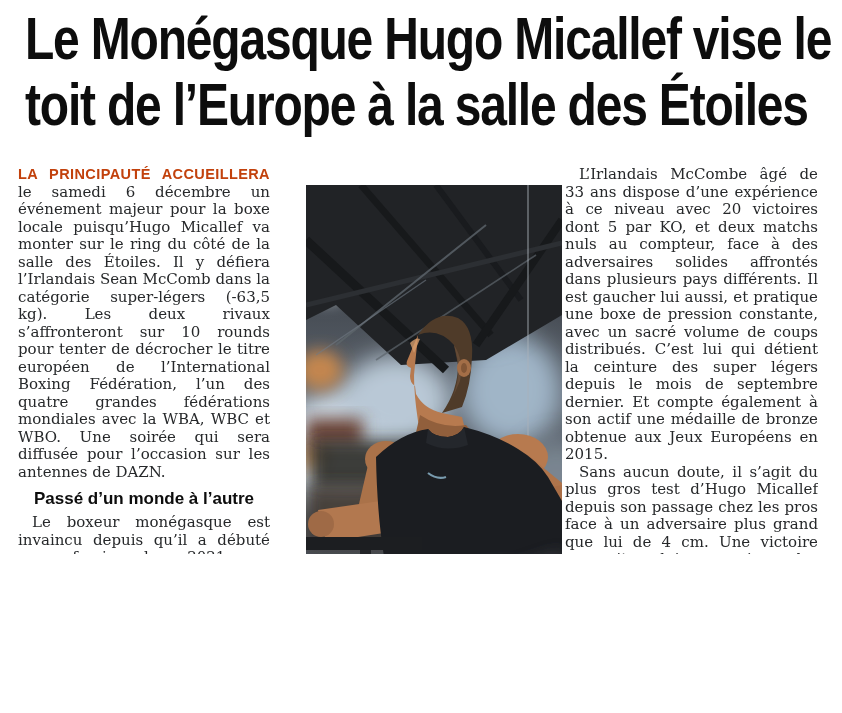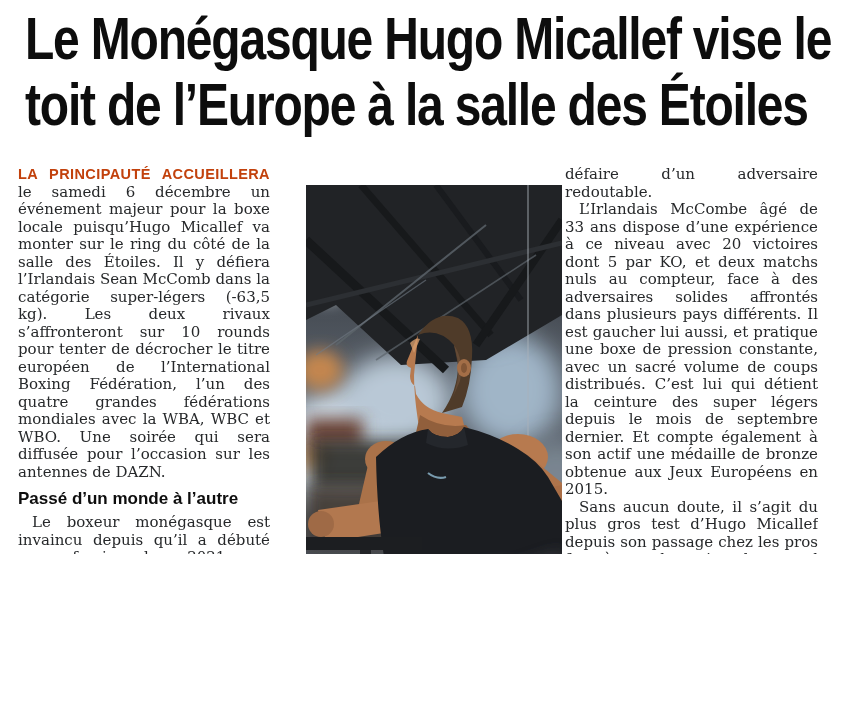--- a/index.html
+++ b/index.html
@@ -55,21 +55,21 @@
     letter-spacing: 0.4px;
     color: #c2410c;
   }
   .subhead {
     margin: 8px 0 5px 0;
     font-family: "Liberation Sans", sans-serif;
     font-weight: bold;
     font-size: 17px;
     line-height: 20px;
     color: #0d0d0d;
-    text-align: left;
+    text-align: center;
   }
   
   .photo {
     position: absolute;
     left: 291px;
     top: 170px;
     width: 256px;
     height: 525px;
     margin: 15px;
     overflow: hidden;
@@ -183,19 +183,18 @@
       <polygon points="0,462 92,502 62,525 0,525" fill="#1f2226" filter="url(#b8)"></polygon>
       <line x1="0" y1="420" x2="125" y2="402" stroke="#5d6e80" stroke-width="6" opacity="0.6" filter="url(#b4)"></line>
       <line x1="20" y1="438" x2="150" y2="418" stroke="#2a2e33" stroke-width="8" opacity="0.8" filter="url(#b4)"></line>
 
       <rect x="0" y="0" width="256" height="525" fill="#ffffff" opacity="0.03"></rect>
     </svg>
     <figcaption class="credit">PHOTO DR</figcaption>
   </figure>
 
   <div class="col col-right">
-    <p class="body-p">défaire d’un adversaire redoutable.</p>
     <p class="body-p indent">L’Irlandais McCombe âgé de 33 ans dispose d’une expérience à ce niveau avec 20 victoires dont 5 par KO, et deux matchs nuls au compteur, face à des adversaires solides affrontés dans plusieurs pays différents. Il est gaucher lui aussi, et pratique une boxe de pression constante, avec un sacré volume de coups distribués. C’est lui qui détient la ceinture des super légers depuis le mois de septembre dernier. Et compte également à son actif une médaille de bronze obtenue aux Jeux Européens en 2015.</p>
     <p class="body-p indent">Sans aucun doute, il s’agit du plus gros test d’Hugo Micallef depuis son passage chez les pros face à un adversaire plus grand que lui de 4 cm. Une victoire pourrait lui ouvrir des perspectives à l’échelle internationale. Encore plus après avoir signé l’an dernier avec 258 MGT, l’entreprise d’un certain Anthony Joshua. Rendez-vous est pris.</p>
 
   </div>
 
 </div>
 
 </body></html>

